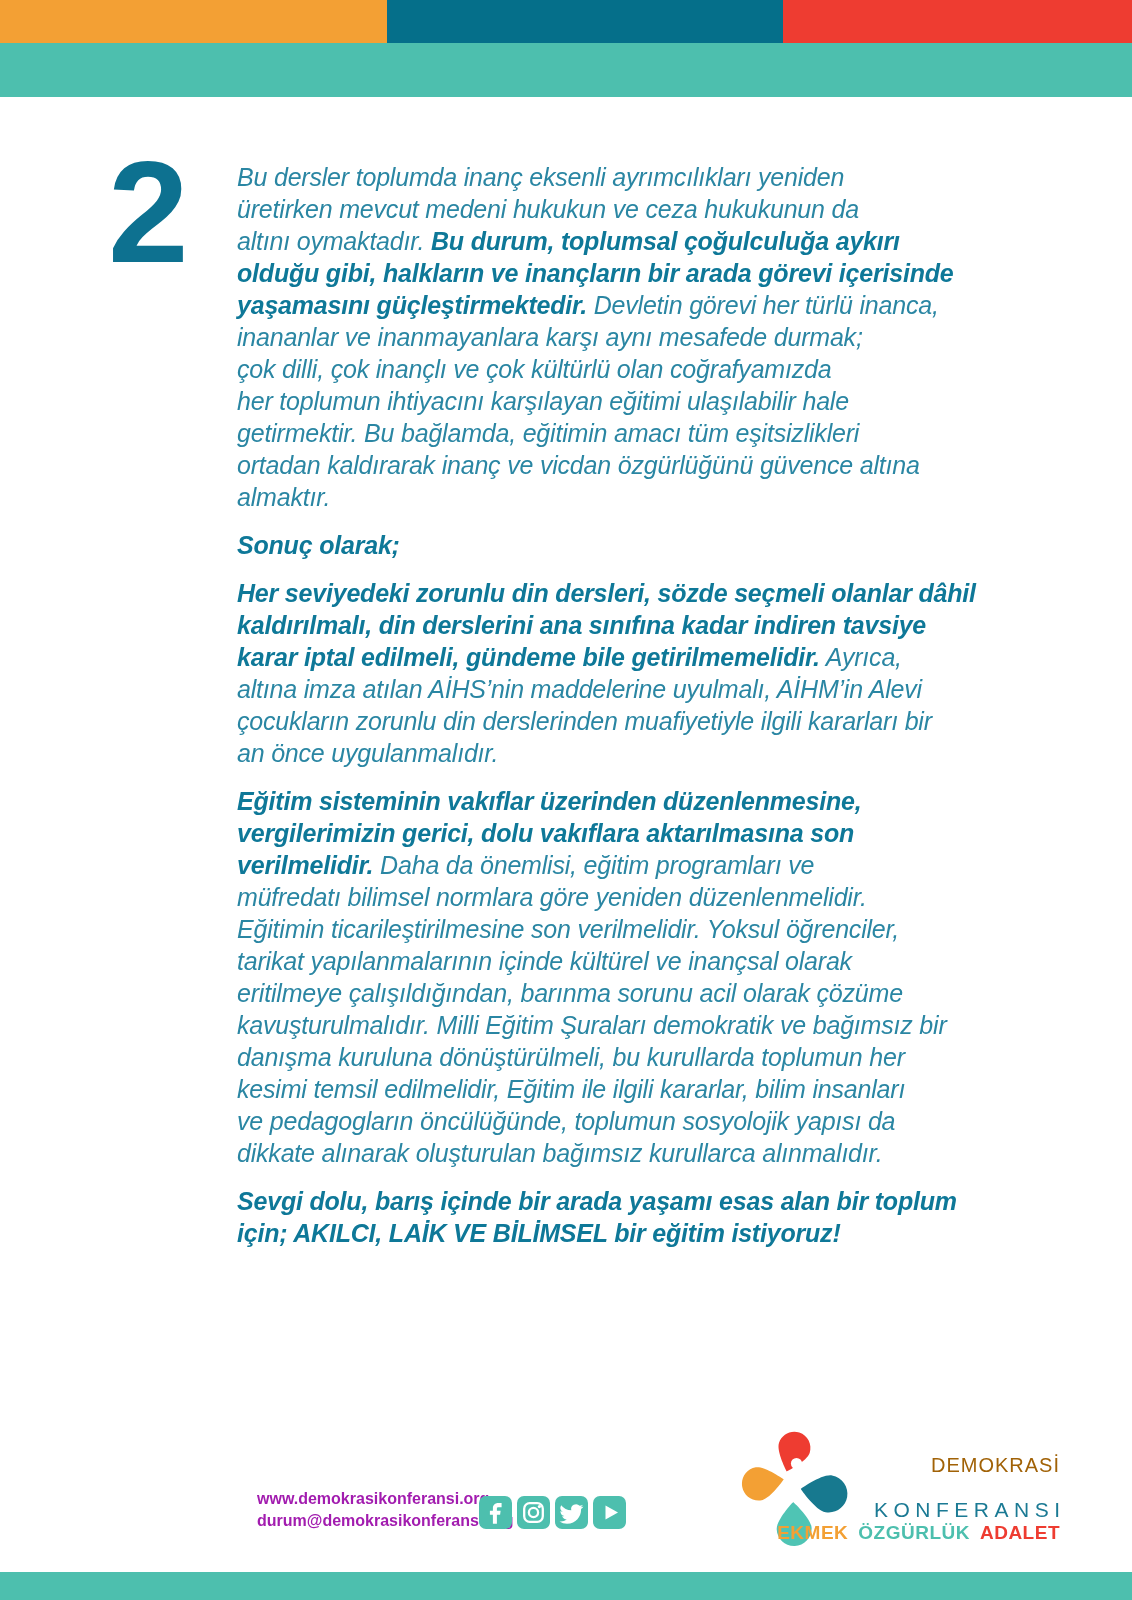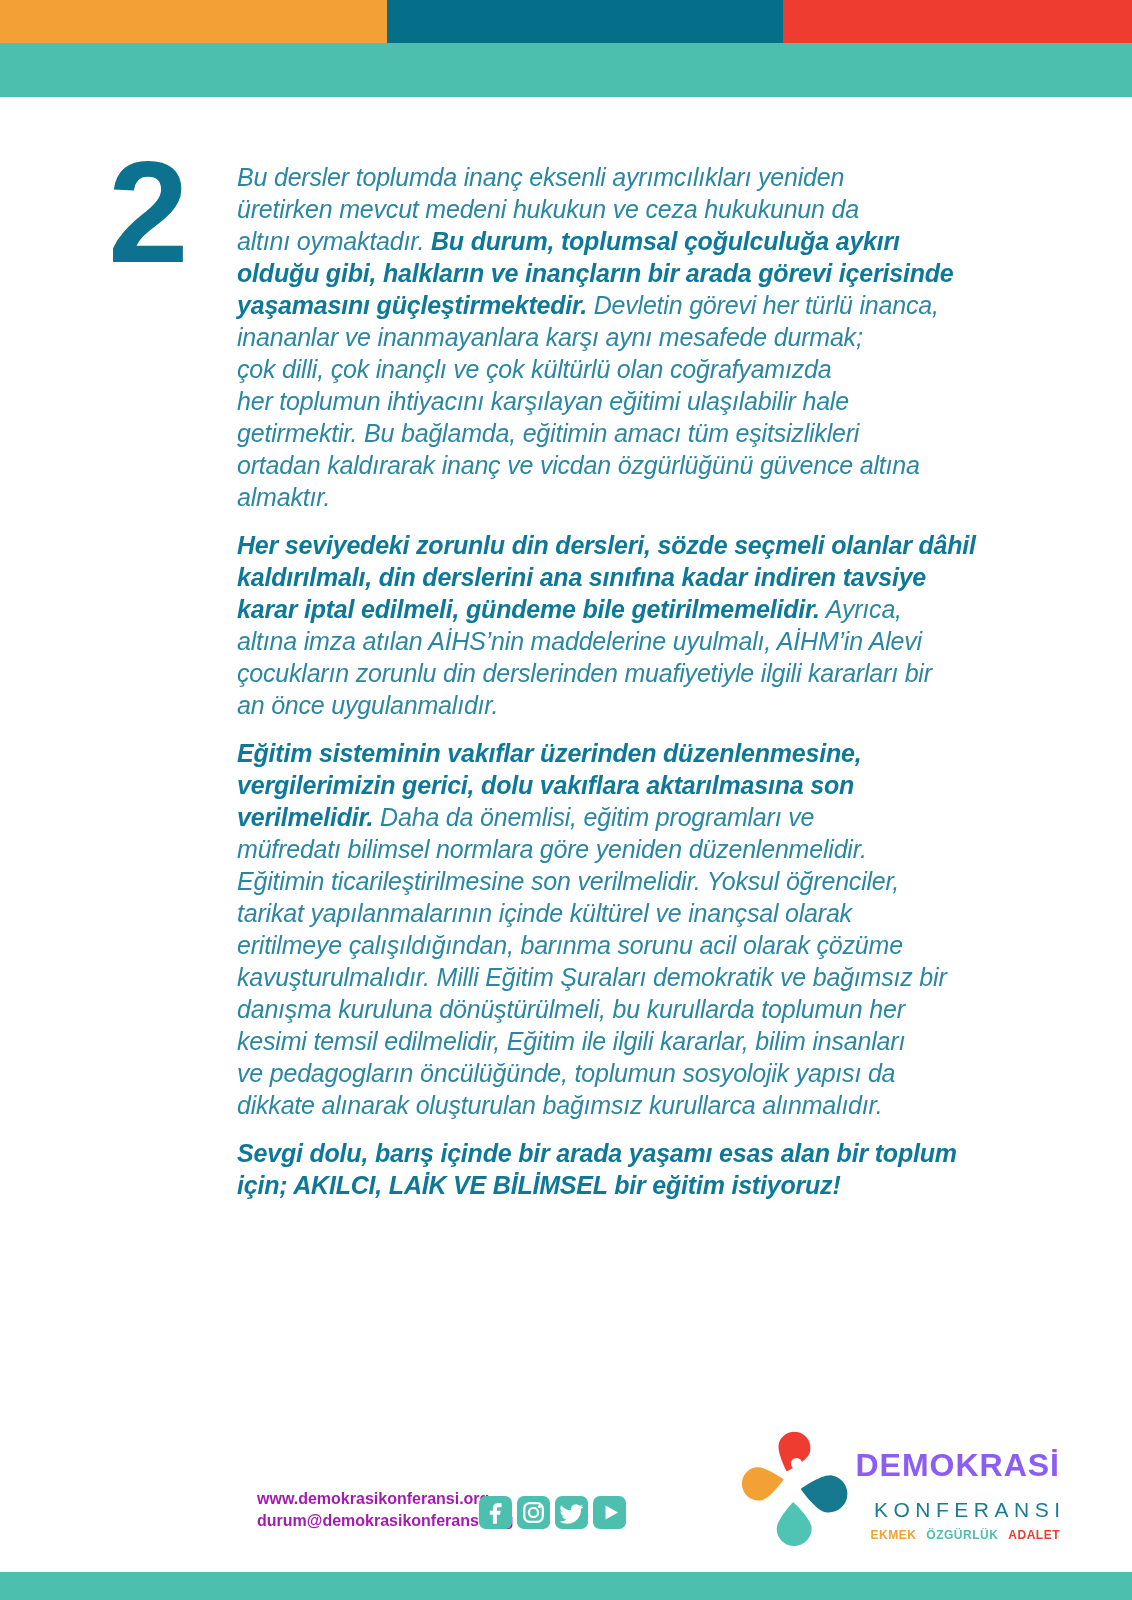--- a/index.html
+++ b/index.html
@@ -38,23 +38,23 @@
   .social{position:absolute;left:479px;top:1496px;display:flex;gap:5px;}
   .social .chip{
     width:33px;height:33px;border-radius:7px;background:#4dbfae;
     display:flex;align-items:center;justify-content:center;cursor:pointer;
   }
   .chip svg{display:block;}
 
   
   .logo-mark{position:absolute;left:733px;top:1402px;}
   .logo-text{position:absolute;right:72px;top:1450px;text-align:right;}
-  .logo-title{font-size:32px;font-weight:bold;letter-spacing:1px;color:#8b5cf6;line-height:30px;}
+  .logo-title{font-size:20px;font-weight:normal;letter-spacing:1px;color:#a16207;line-height:30px;}
   .logo-subtitle{font-size:21px;font-weight:normal;letter-spacing:5.5px;margin-right:-5.5px;color:#1b7a94;line-height:24px;margin-top:18px;}
-  .logo-tagline{font-size:12px;font-weight:bold;margin-top:6px;letter-spacing:0.5px;}
+  .logo-tagline{font-size:19px;font-weight:bold;letter-spacing:0.5px;}
   .logo-tagline span{margin-left:10px;}
 </style>
 </head>
 <body>
 
 <div class="page">
 
   <div class="tri bar-orange" style="background-color: rgb(243, 160, 52);"></div>
   <div class="tri bar-darkteal" style="background-color: rgb(5, 111, 138);"></div>
   <div class="tri bar-red" style="background-color: rgb(238, 60, 49);"></div>
@@ -67,20 +67,21 @@
 üretirken mevcut medeni hukukun ve ceza hukukunun da
 altını oymaktadır. </span><span class="b">Bu durum, toplumsal çoğulculuğa aykırı
 olduğu gibi, halkların ve inançların bir arada görevi içerisinde
 yaşamasını güçleştirmektedir.</span><span> Devletin görevi her türlü inanca,
 inananlar ve inanmayanlara karşı aynı mesafede durmak;
 çok dilli, çok inançlı ve çok kültürlü olan coğrafyamızda
 her toplumun ihtiyacını karşılayan eğitimi ulaşılabilir hale
 getirmektir. Bu bağlamda, eğitimin amacı tüm eşitsizlikleri
 ortadan kaldırarak inanç ve vicdan özgürlüğünü güvence altına
 almaktır.</span></div>
+      <div class="para"><span class="b">Sonuç olarak;</span></div>
       <div class="para"><span class="b">Her seviyedeki zorunlu din dersleri, sözde seçmeli olanlar dâhil
 kaldırılmalı, din derslerini ana sınıfına kadar indiren tavsiye
 karar iptal edilmeli, gündeme bile getirilmemelidir.</span><span> Ayrıca,
 altına imza atılan AİHS’nin maddelerine uyulmalı, AİHM’in Alevi
 çocukların zorunlu din derslerinden muafiyetiyle ilgili kararları bir
 an önce uygulanmalıdır.</span></div>
       <div class="para"><span class="b">Eğitim sisteminin vakıflar üzerinden düzenlenmesine,
 vergilerimizin gerici, dolu vakıflara aktarılmasına son
 verilmelidir.</span><span> Daha da önemlisi, eğitim programları ve
 müfredatı bilimsel normlara göre yeniden düzenlenmelidir.

